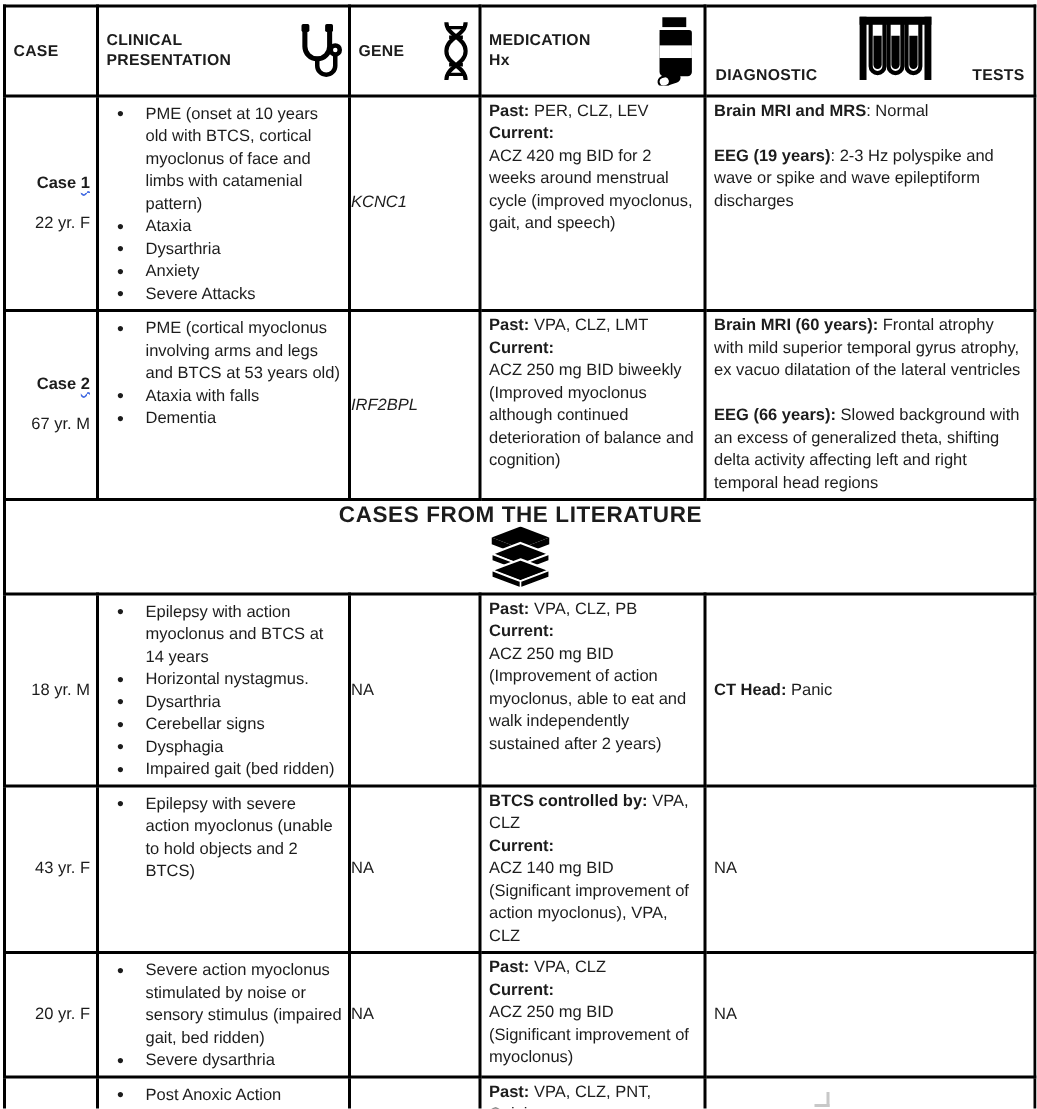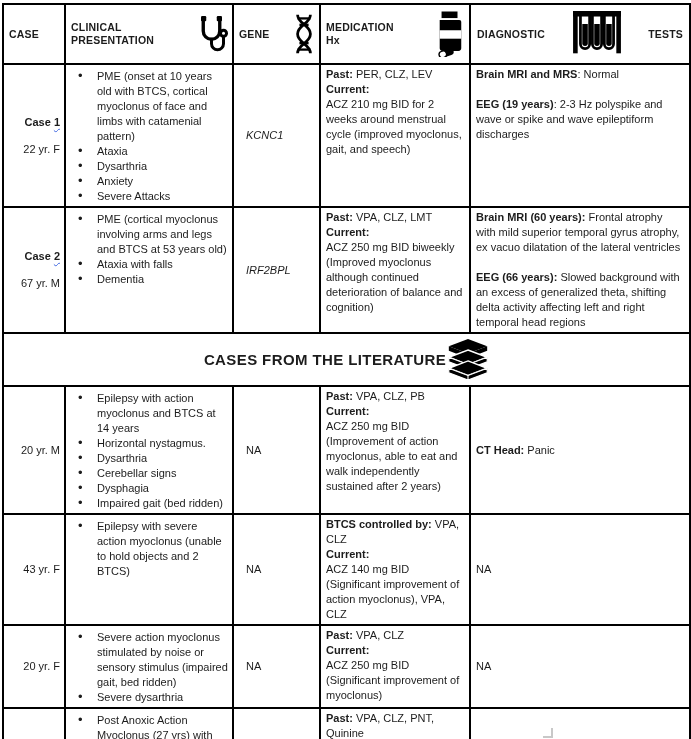--- a/index.html
+++ b/index.html
@@ -4,36 +4,36 @@
 <style>
   html,body{margin:0;padding:0;background:#fff;}
   body{font-family:"Liberation Sans","DejaVu Sans",sans-serif;color:#1c1c1c;}
   .page{width:553px;height:739px;box-sizing:border-box;padding:3px 2px 0 2px;position:relative;background:#fff;}
   table{border-collapse:collapse;table-layout:fixed;width:687px;}
   td,th{border:2px solid #000;vertical-align:top;padding:2px 4px 2px 5px;font-size:11px;line-height:15px;font-weight:normal;text-align:left;overflow:hidden;box-sizing:border-box;}
   thead th{height:60px;vertical-align:middle;}
   .hdr{font-weight:bold;font-size:10.5px;line-height:13px;letter-spacing:.2px;}
   .hcell{display:flex;align-items:center;justify-content:space-between;gap:4px;}
   .hcell .icn{flex:0 0 auto;}
-  .diagcell{display:flex;align-items:center;justify-content:space-between;gap:2px;padding:0 6px;}
+  .diagcell{display:flex;align-items:flex-end;justify-content:space-between;gap:2px;padding:0 6px;}
   .case-cell{vertical-align:middle;padding-left:7px;text-align:right;}
   .case-title{font-weight:bold;margin-bottom:12px;}
   .case-title.nobold{font-weight:normal;margin-bottom:0;}
-  .gene-cell{vertical-align:middle;padding-left:12px;}
+  .gene-cell{vertical-align:middle;padding-left:0;}
   .vmid{vertical-align:middle;}
   ul.bullets{margin:2px 0 0 0;padding:0 0 0 7px;list-style:none;}
   ul.bullets li{position:relative;padding-left:19px;margin:0;}
   ul.bullets li::before{content:"\2022";position:absolute;left:0;top:-1px;font-size:13px;}
   .line{min-height:15px;}
   .b{font-weight:bold;margin-top:32px;}
   .i{font-style:italic;}
   .wr{text-decoration:underline;text-decoration-style:wavy;text-decoration-color:#c0392b;text-decoration-thickness:1px;text-underline-offset:2px;}
   .wb{text-decoration:underline;text-decoration-style:wavy;text-decoration-color:#4169e1;text-decoration-thickness:1px;text-underline-offset:2px;}
   .banner-cell{vertical-align:middle;}
-  .banner-inner{display:flex;align-items:center;justify-content:center;}
+  .banner-inner{display:flex;align-items:center;justify-content:center;flex-direction:column;}
   .banner-title{font-size:15px;font-weight:bold;letter-spacing:.4px;}
   svg{display:block;}
   .corner-handle{position:absolute;right:0;bottom:1px;width:8px;height:8px;border-right:2px solid #c8c8c8;border-bottom:2px solid #c8c8c8;}
 </style>
 </head>
 <body>
 
 <div class="page">
 <table>
   <colgroup>
@@ -134,21 +134,21 @@
               <li><span>Ataxia</span></li>
               <li><span>Dysarthria</span></li>
               <li><span>Anxiety</span></li>
               <li><span>Severe Attacks</span></li>
             </ul>
           </td>
           <td class="gene-cell"><span class="i">KCNC1</span></td>
           <td>
             <div class="line"><span class="b">Past:</span><span> PER, CLZ, LEV</span></div>
             <div class="line"><span class="b">Current:</span></div>
-            <div class="line"><span>ACZ 210 mg BID for 2 weeks around menstrual cycle (improved myoclonus, gait, and speech)</span></div>
+            <div class="line"><span>ACZ 420 mg BID for 2 weeks around menstrual cycle (improved myoclonus, gait, and speech)</span></div>
           </td>
           <td>
             <div class="line"><span class="b">Brain MRI and MRS</span><span>: Normal</span></div>
             <div class="line">&nbsp;</div>
             <div class="line"><span class="b">EEG (19 years)</span><span>: 2-3 Hz polyspike and wave or spike and wave epileptiform discharges</span></div>
           </td>
         </tr>
         <tr style="height: 123px;">
           <td class="case-cell">
             <div class="case-title"><span class="b">Case </span><span class="b wb">2</span></div>
@@ -191,21 +191,21 @@
             </svg>
           </span>
         </div>
       </td>
     </tr>
   </tbody>
 
   <tbody id="lit-body">
         <tr style="height: 109px;">
           <td class="case-cell">
-            <div class="case-title nobold"><span>20 yr. M</span></div>
+            <div class="case-title nobold"><span>18 yr. M</span></div>
           </td>
           <td>
             <ul class="bullets">
               <li><span>Epilepsy with action myoclonus and BTCS at 14 years</span></li>
               <li><span>Horizontal nystagmus.</span></li>
               <li><span>Dysarthria</span></li>
               <li><span>Cerebellar signs</span></li>
               <li><span>Dysphagia</span></li>
               <li><span>Impaired gait (bed ridden)</span></li>
             </ul>

